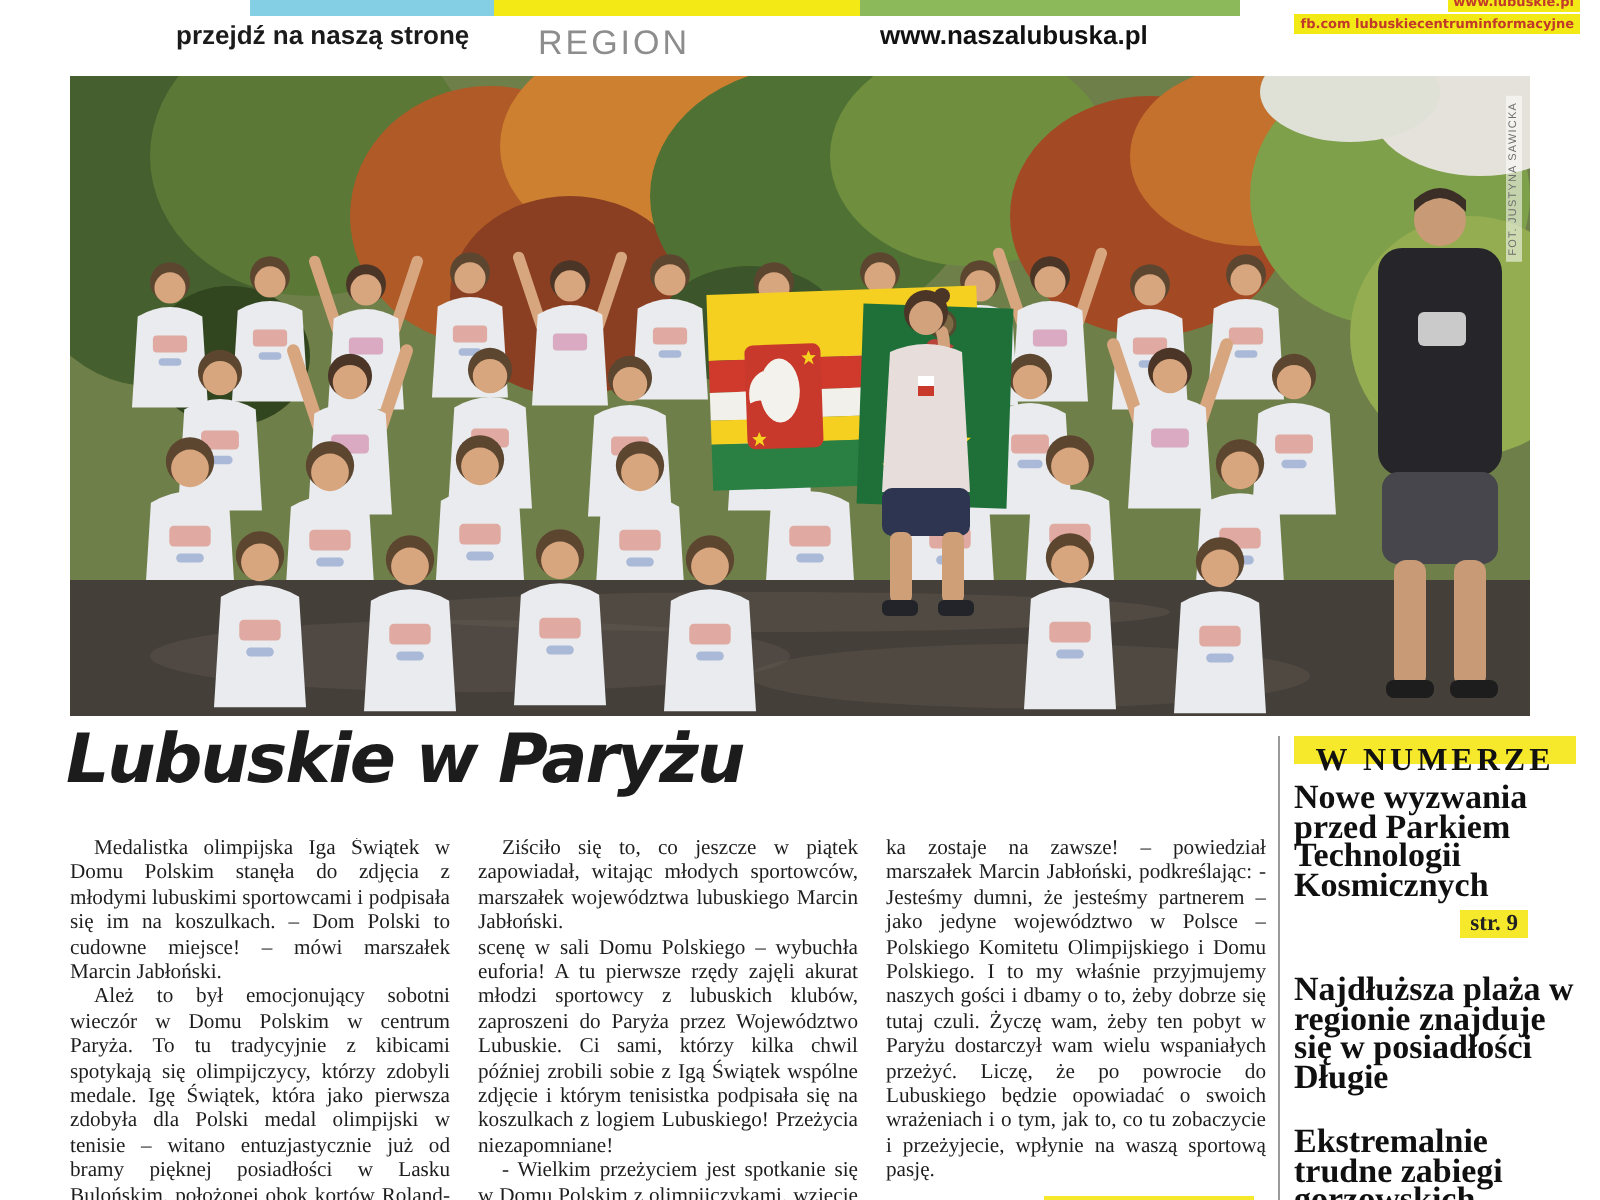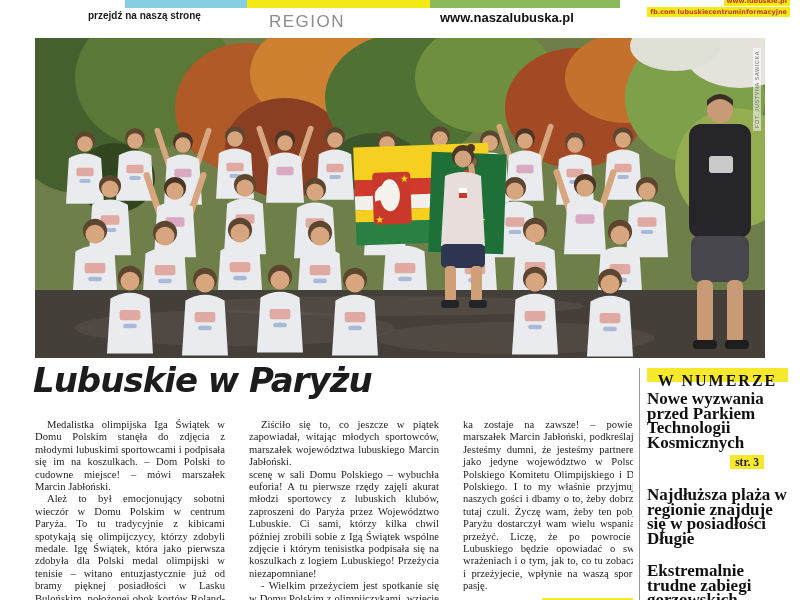--- a/index.html
+++ b/index.html
@@ -5,42 +5,42 @@
   html,body{margin:0;padding:0;}
   body{
     width:800px;height:600px;position:relative;overflow:hidden;
     background:#ffffff;font-family:"Liberation Sans",sans-serif;
   }
   
   .strip{position:absolute;top:0;height:8px;}
   .strip-blue{left:125px;width:122px;}
   .strip-yellow{left:247px;width:183px;}
   .strip-green{left:430px;width:190px;}
-  .tb-left{position:absolute;left:88px;top:10px;font-size:10px;font-weight:bold;color:#1b1b1b;}
+  .tb-left{position:absolute;left:88px;top:10px;font-size:13px;font-weight:bold;color:#1b1b1b;}
   .tb-region{position:absolute;left:262px;top:12px;width:90px;text-align:center;
     font-size:17px;color:#8d8d8d;letter-spacing:1.5px;}
   .tb-site{position:absolute;left:440px;top:10px;font-size:13px;font-weight:bold;color:#111;}
   .corner{position:absolute;top:-4px;right:10px;text-align:right;}
   .corner span{display:block;width:max-content;margin:0 0 1px auto;background:#f3ea15;
     color:#c0392b;font-weight:bold;font-size:6.5px;line-height:8px;padding:1px 3px;
     font-family:"DejaVu Sans",sans-serif;}
   
   figure.photo{position:absolute;left:35px;top:38px;width:730px;height:320px;margin:0;
     overflow:hidden;background:#6f7f49;}
   figure.photo svg{display:block;}
   .credit{position:absolute;top:10px;right:4px;writing-mode:vertical-rl;transform:rotate(180deg);
     font-size:5.5px;letter-spacing:.6px;color:#6e6e6e;background:rgba(255,255,255,.55);
     padding:3px 1px;}
   
   h1.headline{position:absolute;left:33px;top:360px;margin:0;
     font-family:"DejaVu Sans",sans-serif;font-style:italic;font-weight:bold;
     font-size:34px;letter-spacing:-1px;color:#1c1c1c;}
   
   .article{position:absolute;left:35px;top:419px;width:598px;height:181px;overflow:hidden;
-    display:flex;gap:24px;}
+    display:flex;gap:14px;justify-content:center;}
   .col{width:190px;flex:0 0 190px;font-family:"Liberation Serif",serif;
     font-size:10.6px;line-height:12.4px;text-align:justify;color:#1d1d1d;}
   .col p.para{margin:0;}
   .col p.ind{text-indent:12px;}
   .more-row{text-align:right;margin-top:6px;padding-right:6px;}
   .more-badge{background:#f6e92b;color:#222;font-family:"Liberation Serif",serif;
     font-weight:bold;font-size:11px;padding:1px 5px;}
   
   .divider{position:absolute;left:639px;top:368px;width:1px;height:232px;background:#9a9a9a;}
   .sidebar{position:absolute;left:647px;top:368px;width:141px;}
@@ -287,21 +287,21 @@
       <div class="more-row"><span class="more-badge">więcej na str. 4-5, 16</span></div>
     </div>
   </main>
 
 <div class="divider"></div>
 <aside class="sidebar">
   <div class="sb-head">W NUMERZE</div>
   <div>
       <div class="sb-item">
         <div class="sb-title">Nowe wyzwania przed Parkiem Technologii Kosmicznych</div>
-        <div class="sb-page-row"><span class="sb-page">str. 3</span></div>
+        <div class="sb-page-row"><span class="sb-page">str. 9</span></div>
       </div>
       <div class="sb-item">
         <div class="sb-title">Najdłuższa plaża w regionie znajduje się w posiadłości Długie</div>
       </div>
       <div class="sb-item">
         <div class="sb-title">Ekstremalnie trudne zabiegi gorzowskich chirurgów i onkologów</div>
       </div>
     </div>
 </aside>
 

